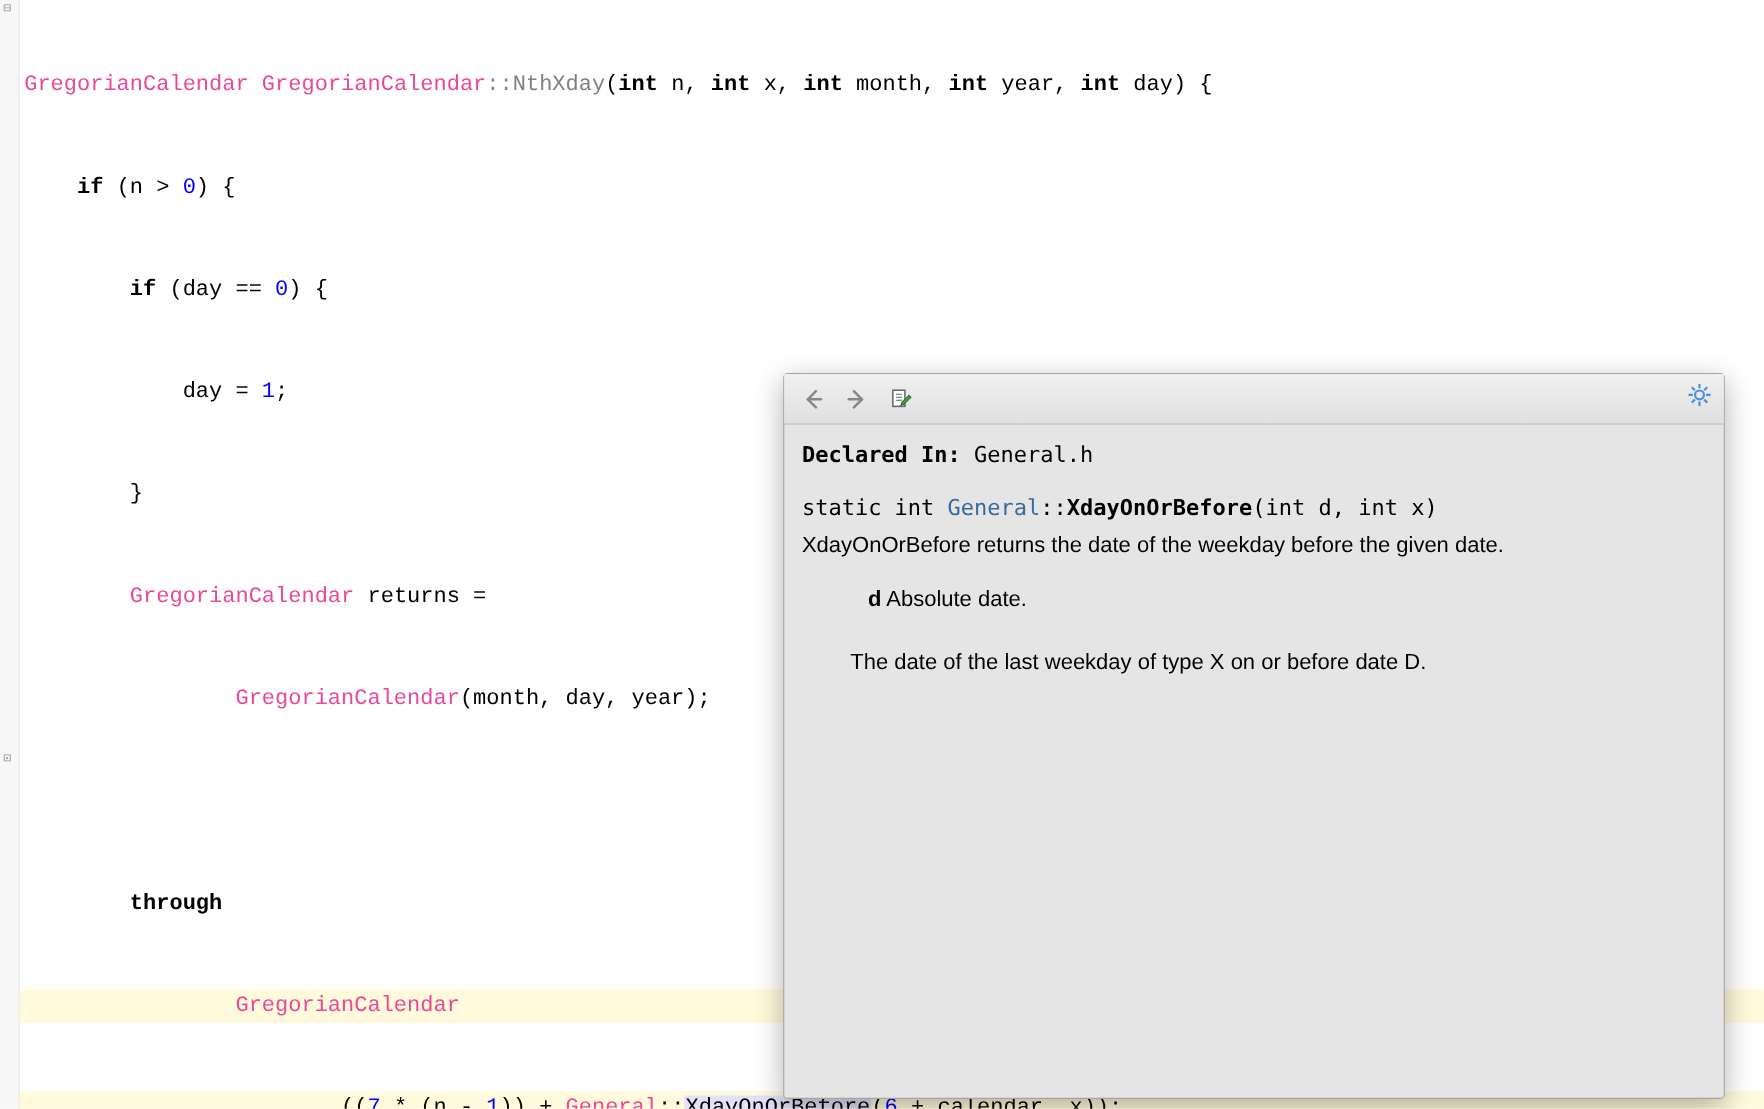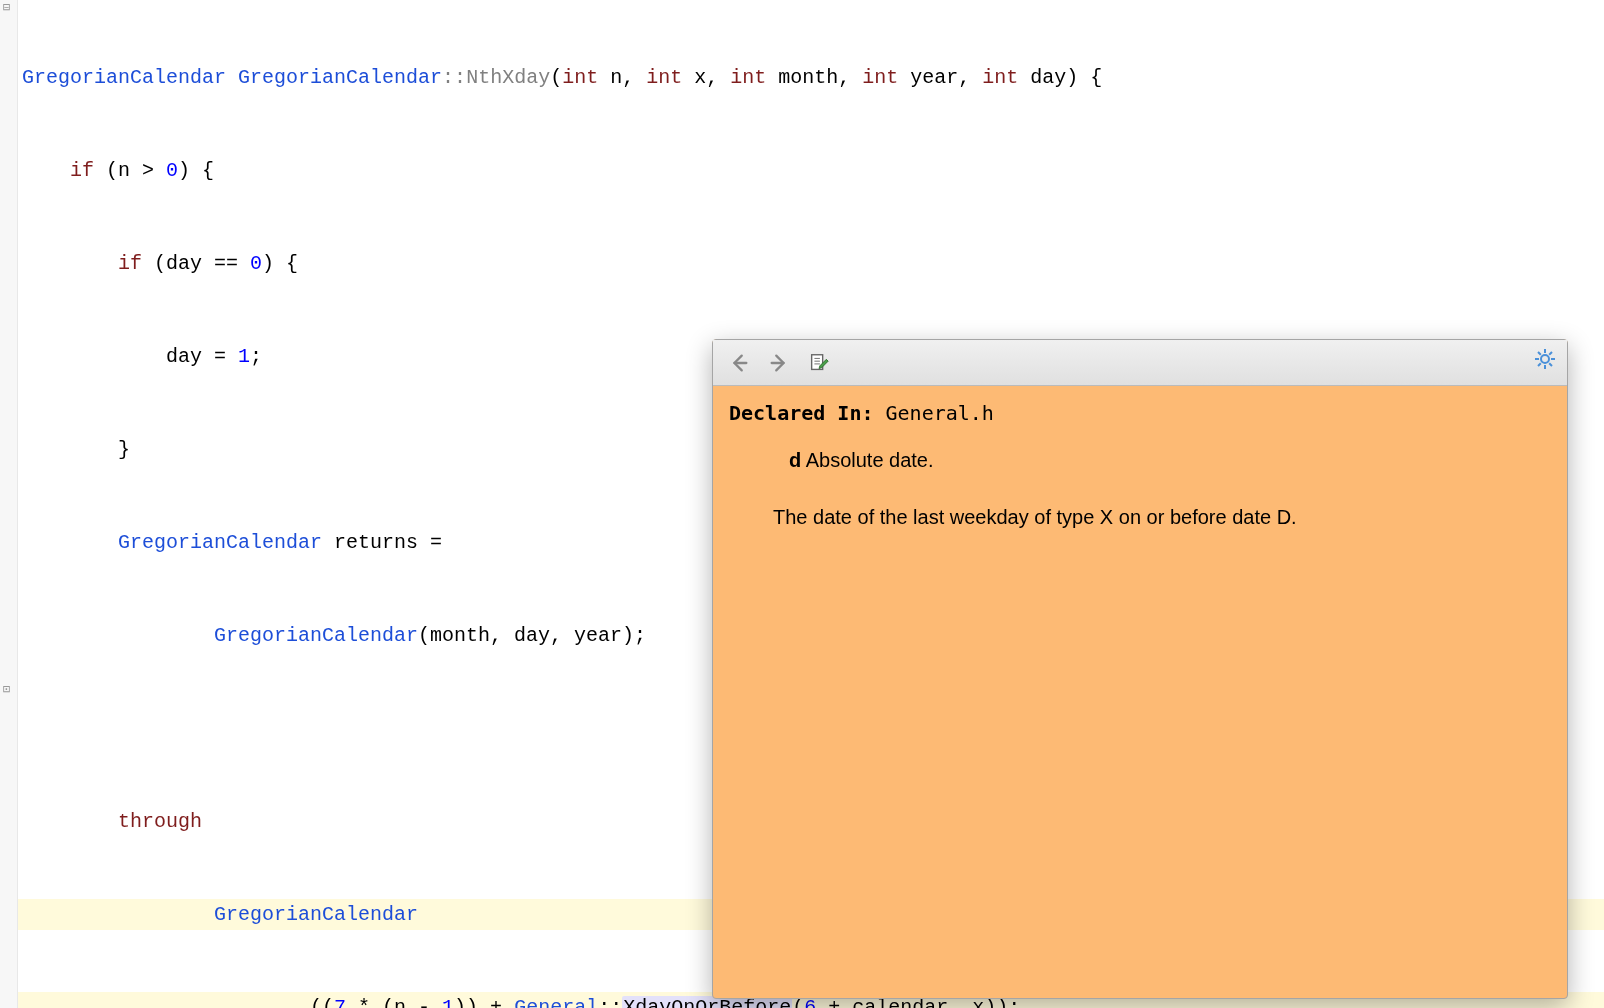--- a/index.html
+++ b/index.html
@@ -57,37 +57,37 @@
       right: 0;
       top: 0;
       bottom: 0;
       background: rgba(255, 248, 204, 0.7);
       z-index: -1;
     }
     .highlight-line {
       position: relative;
       z-index: 0;
     }
-    .kw { color: #7f1d1d; font-weight: normal; }
-    .type { color: #1d4ed8; }
+    .kw { color: #000000; font-weight: bold; }
+    .type { color: #ec4899; }
     .method-dim { color: #808080; }
     .num { color: #0000ff; }
     .symbol-highlight {
       background: #e3e1fa;
       border-radius: 2px;
       padding: 0 1px;
     }
 
     .popup {
       position: absolute;
       left: 712px;
       top: 339px;
       width: 856px;
       height: 660px;
-      background: #fdba74;
+      background: #e5e5e5;
       border: 1px solid #a5a5a5;
       border-radius: 4px;
       box-shadow: 0 8px 26px rgba(0,0,0,0.3);
       display: flex;
       flex-direction: column;
       z-index: 10;
     }
     .popup-toolbar {
       height: 46px;
       background: linear-gradient(#f0f0f0, #e0e0e0);
@@ -206,17 +206,19 @@
           <line x1="5" y1="19" x2="7.8" y2="16.2"></line>
           <line x1="16.2" y1="7.8" x2="19" y2="5"></line>
         </g>
       </svg>
     </div>
   </div>
   <div class="popup-body">
     <div class="decl-line">
       <span class="decl-label">Declared In:</span><span class="decl-value"> General.h</span>
     </div>
+    <div class="sig"><span>static int </span><span class="sig-class">General</span><span>::</span><span class="sig-method">XdayOnOrBefore</span><span>(int d, int x)</span></div>
+    <div class="desc">XdayOnOrBefore returns the date of the weekday before the given date.</div>
     <div class="param-row"><span class="param-name">d</span><span> Absolute date.</span></div>
     <div style="height:14px"></div>
     <div class="returns-content">The date of the last weekday of type X on or before date D.</div>
   </div>
 </div>
 
 </body></html>

